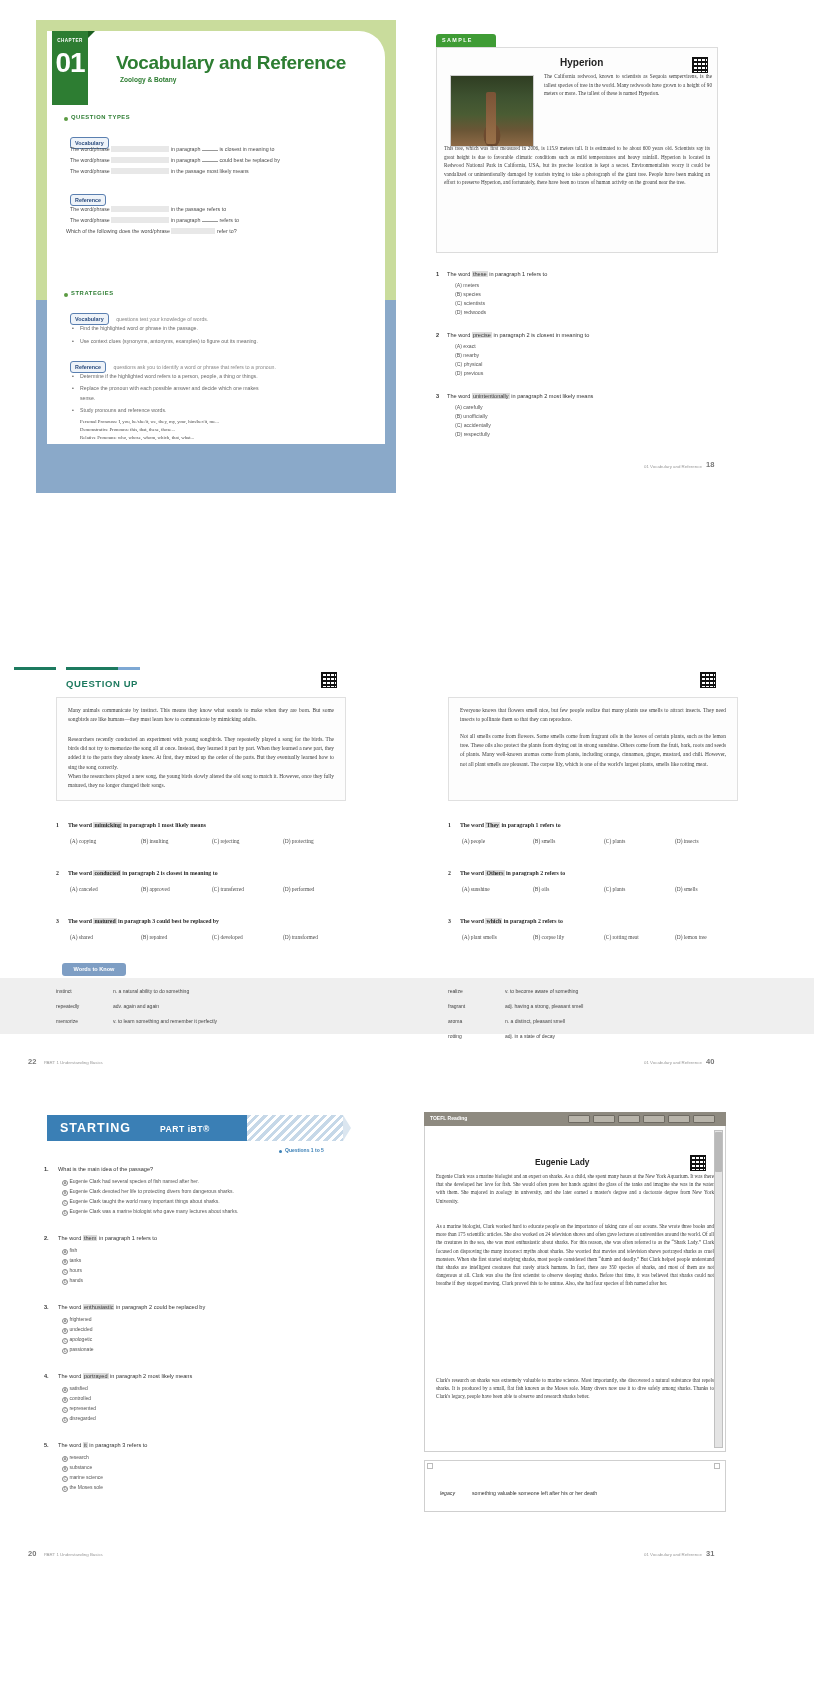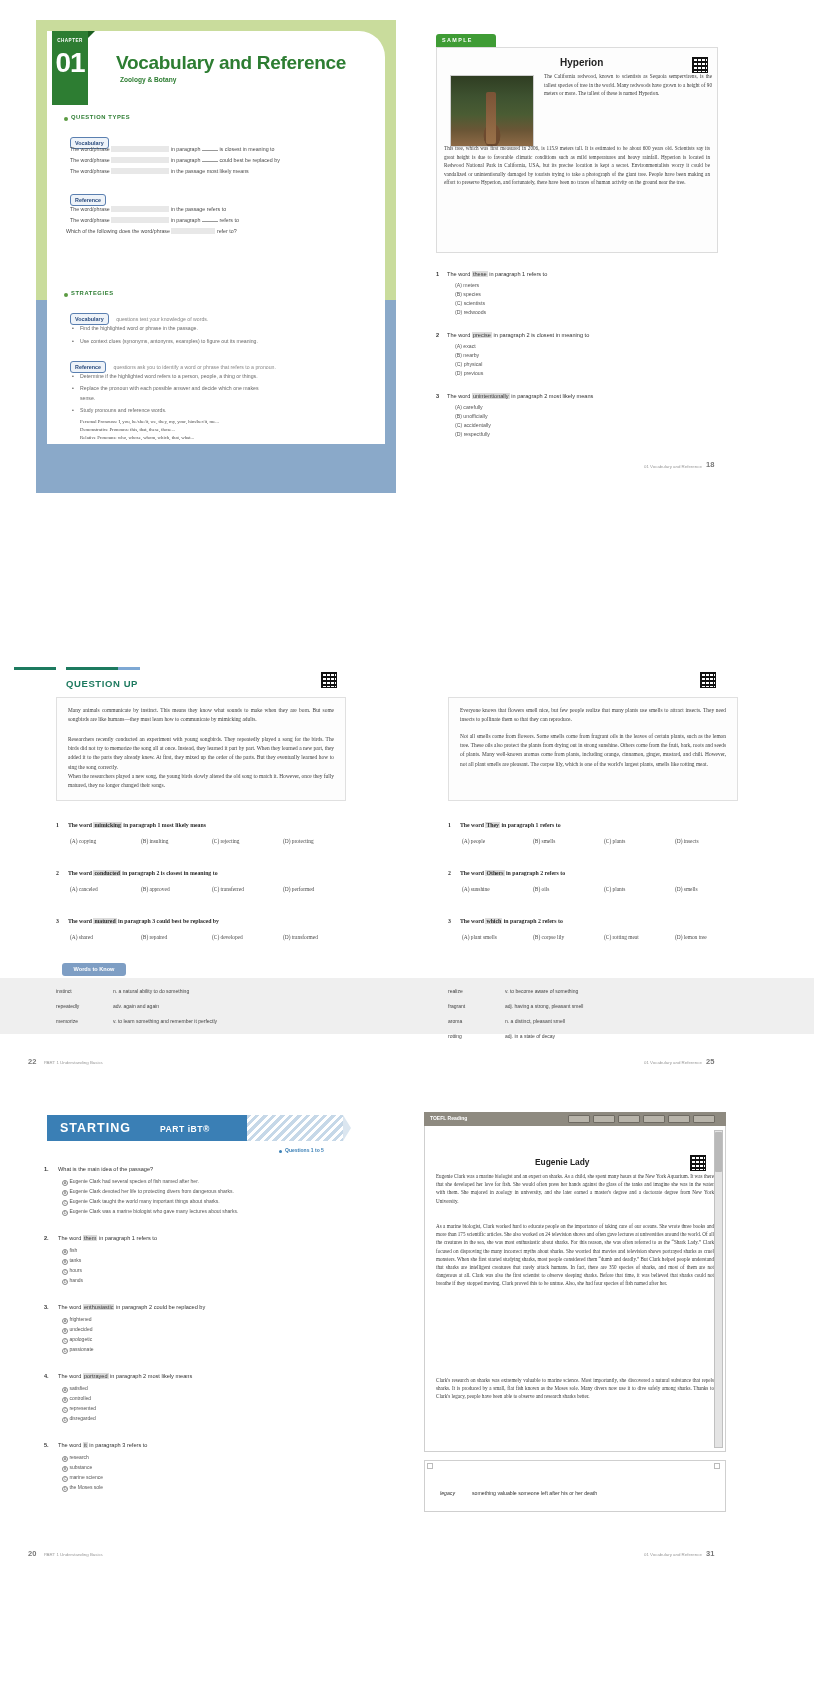--- a/index.html
+++ b/index.html
@@ -452,21 +452,21 @@
   <div class="wtk-word" style="left:448px; top:1003px;">fragrant</div>
   <div class="wtk-def" style="left:505px; top:1003px;">adj. having a strong, pleasant smell</div>
   <div class="wtk-word" style="left:448px; top:1018px;">aroma</div>
   <div class="wtk-def" style="left:505px; top:1018px;">n. a distinct, pleasant smell</div>
   <div class="wtk-word" style="left:448px; top:1033px;">rotting</div>
   <div class="wtk-def" style="left:505px; top:1033px;">adj. in a state of decay</div>
 
   <div class="footer-pg" style="left:28px; top:1057px;">22</div>
   <div class="footer-txt" style="left:44px; top:1060px;">PART 1  Understanding Basics</div>
   <div class="footer-txt" style="left:644px; top:1060px;">01  Vocabulary and Reference</div>
-  <div class="footer-pg" style="left:706px; top:1057px;">25</div>
+  <div class="footer-pg" style="left:706px; top:1057px;">40</div>
 </div>
 
 <div>
   <div class="chal-bar"></div>
   <div class="chal-hatch"></div>
   <div class="chal-hatch-tip"></div>
   <div class="chal-txt">STARTING</div>
   <div class="chal-sub">PART iBT®</div>
   <div style="position:absolute; left:279px; top:1150px; width:3px; height:3px; background:#3a7fb5; border-radius:50%;"></div>
   <div style="position:absolute; left:285px; top:1147px; font-size:5px; font-weight:bold; color:#3a7fb5;">Questions 1 to 5</div>

